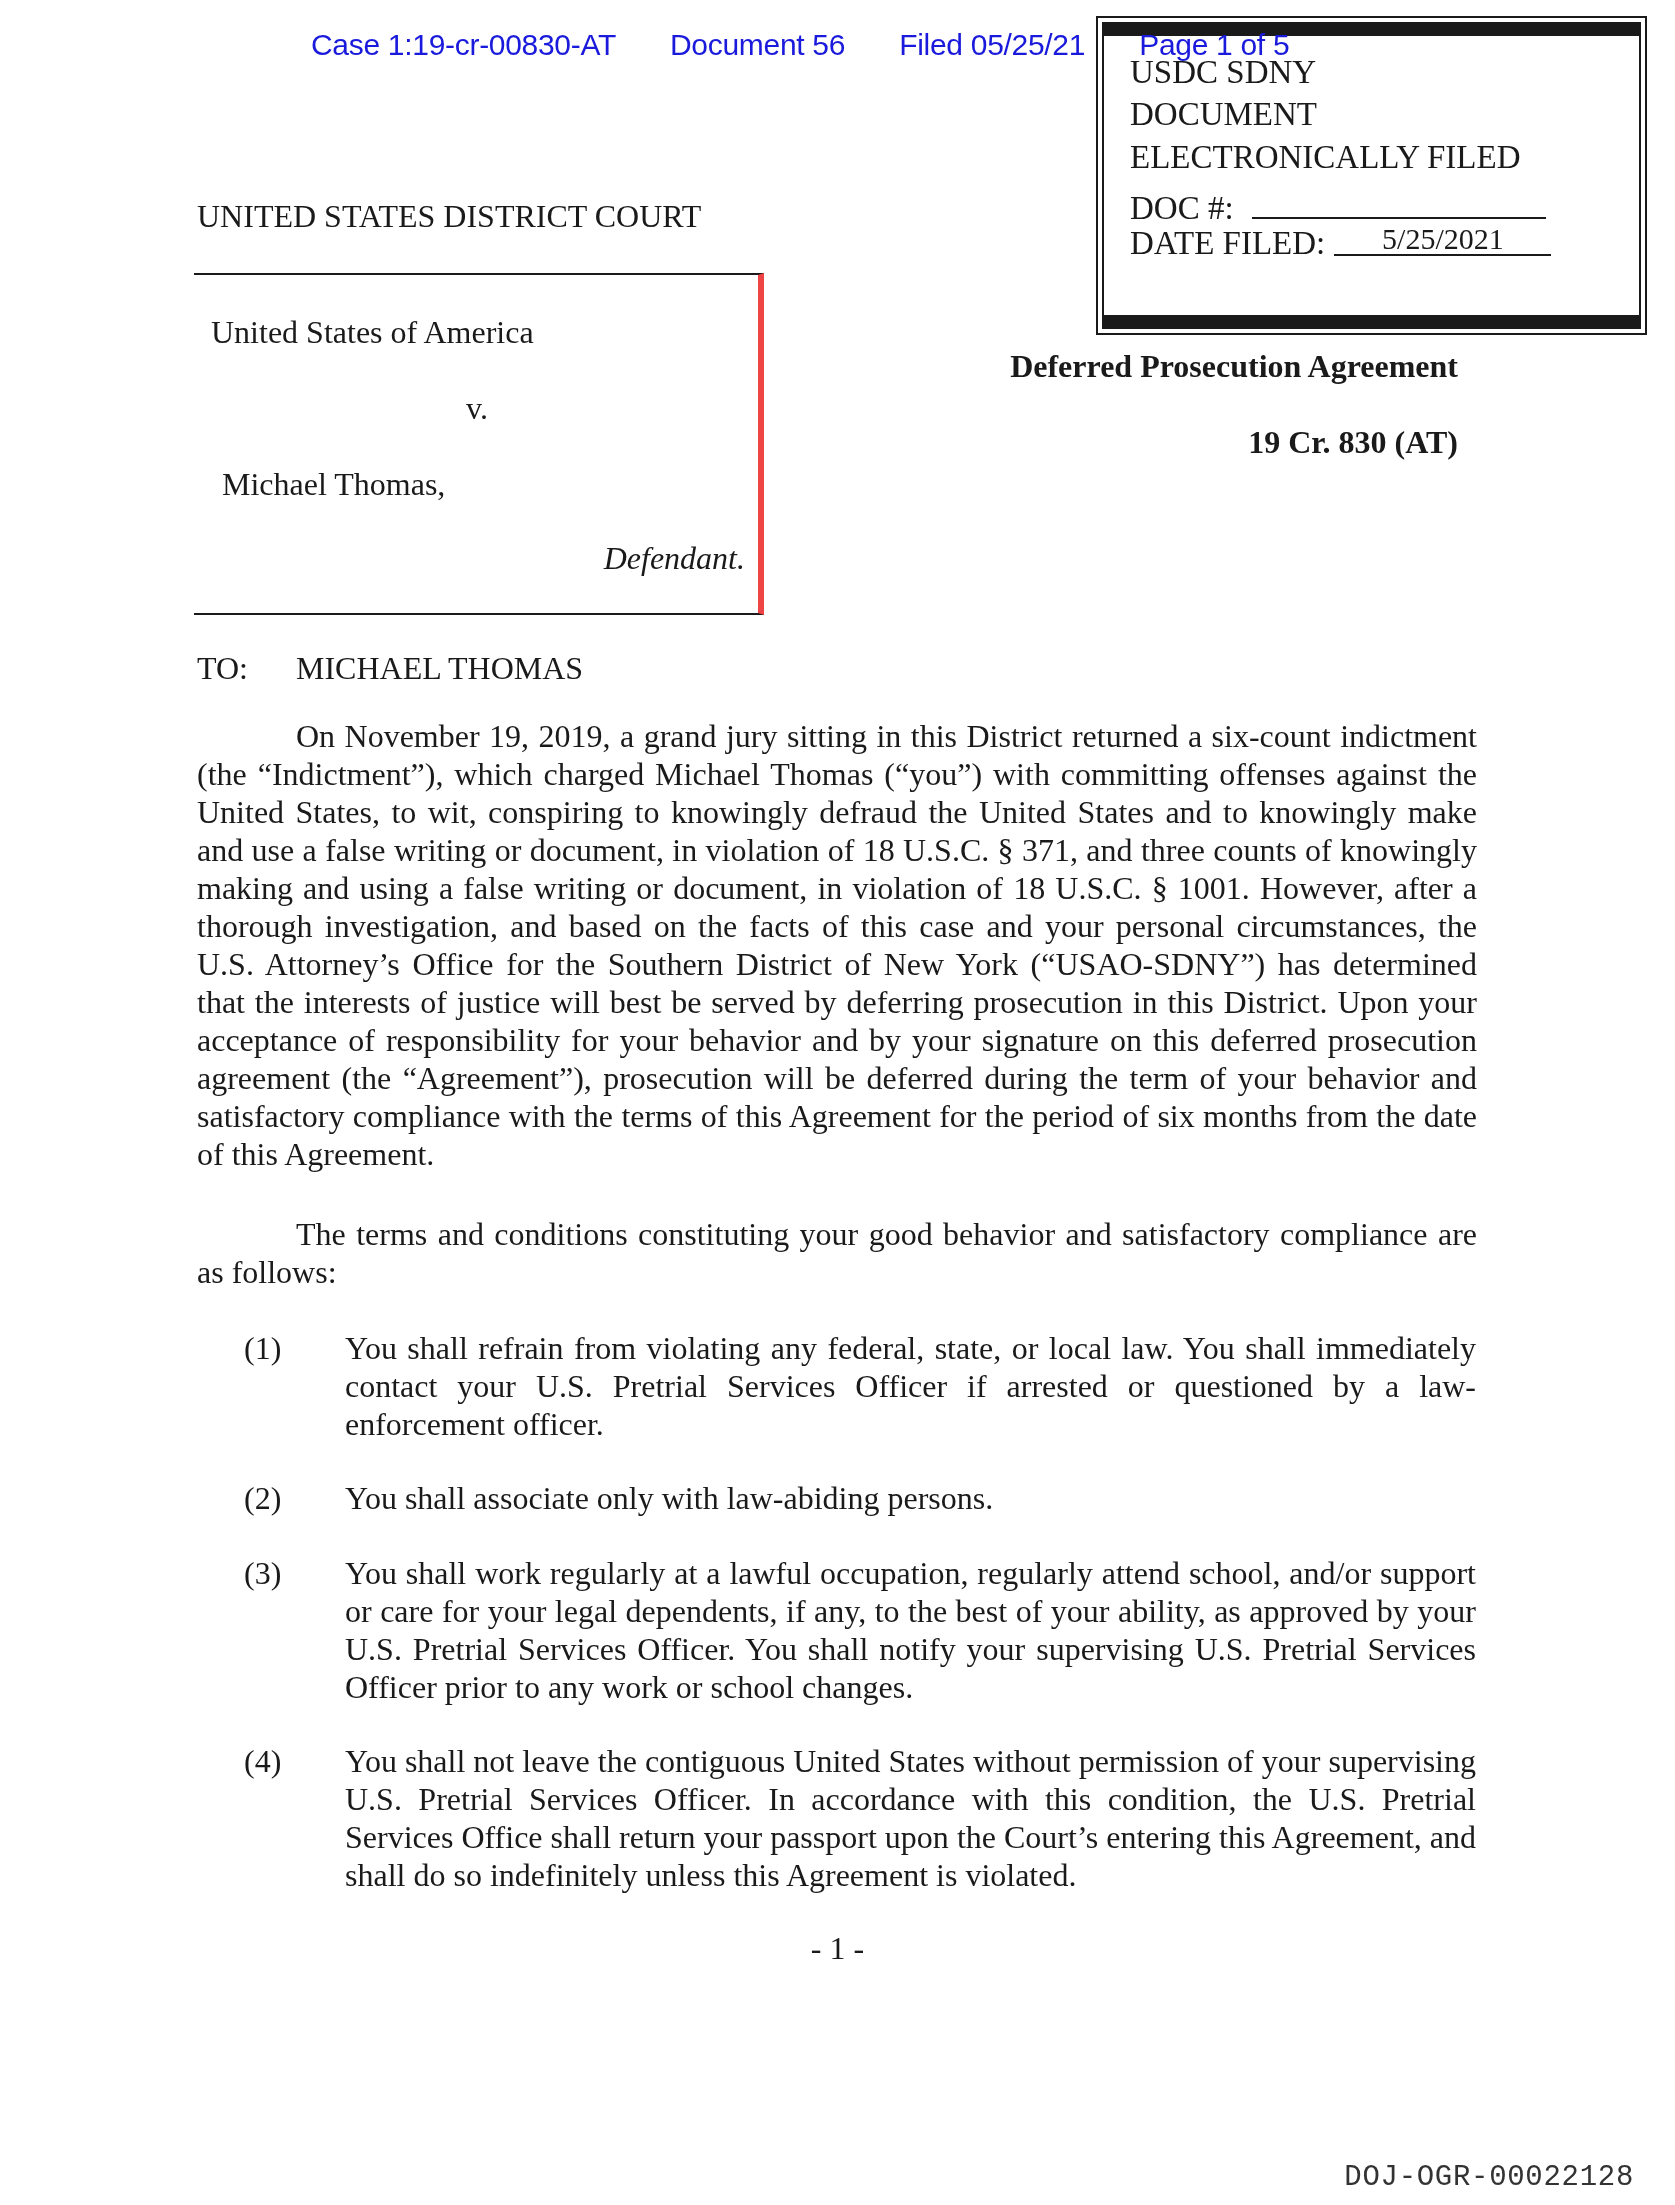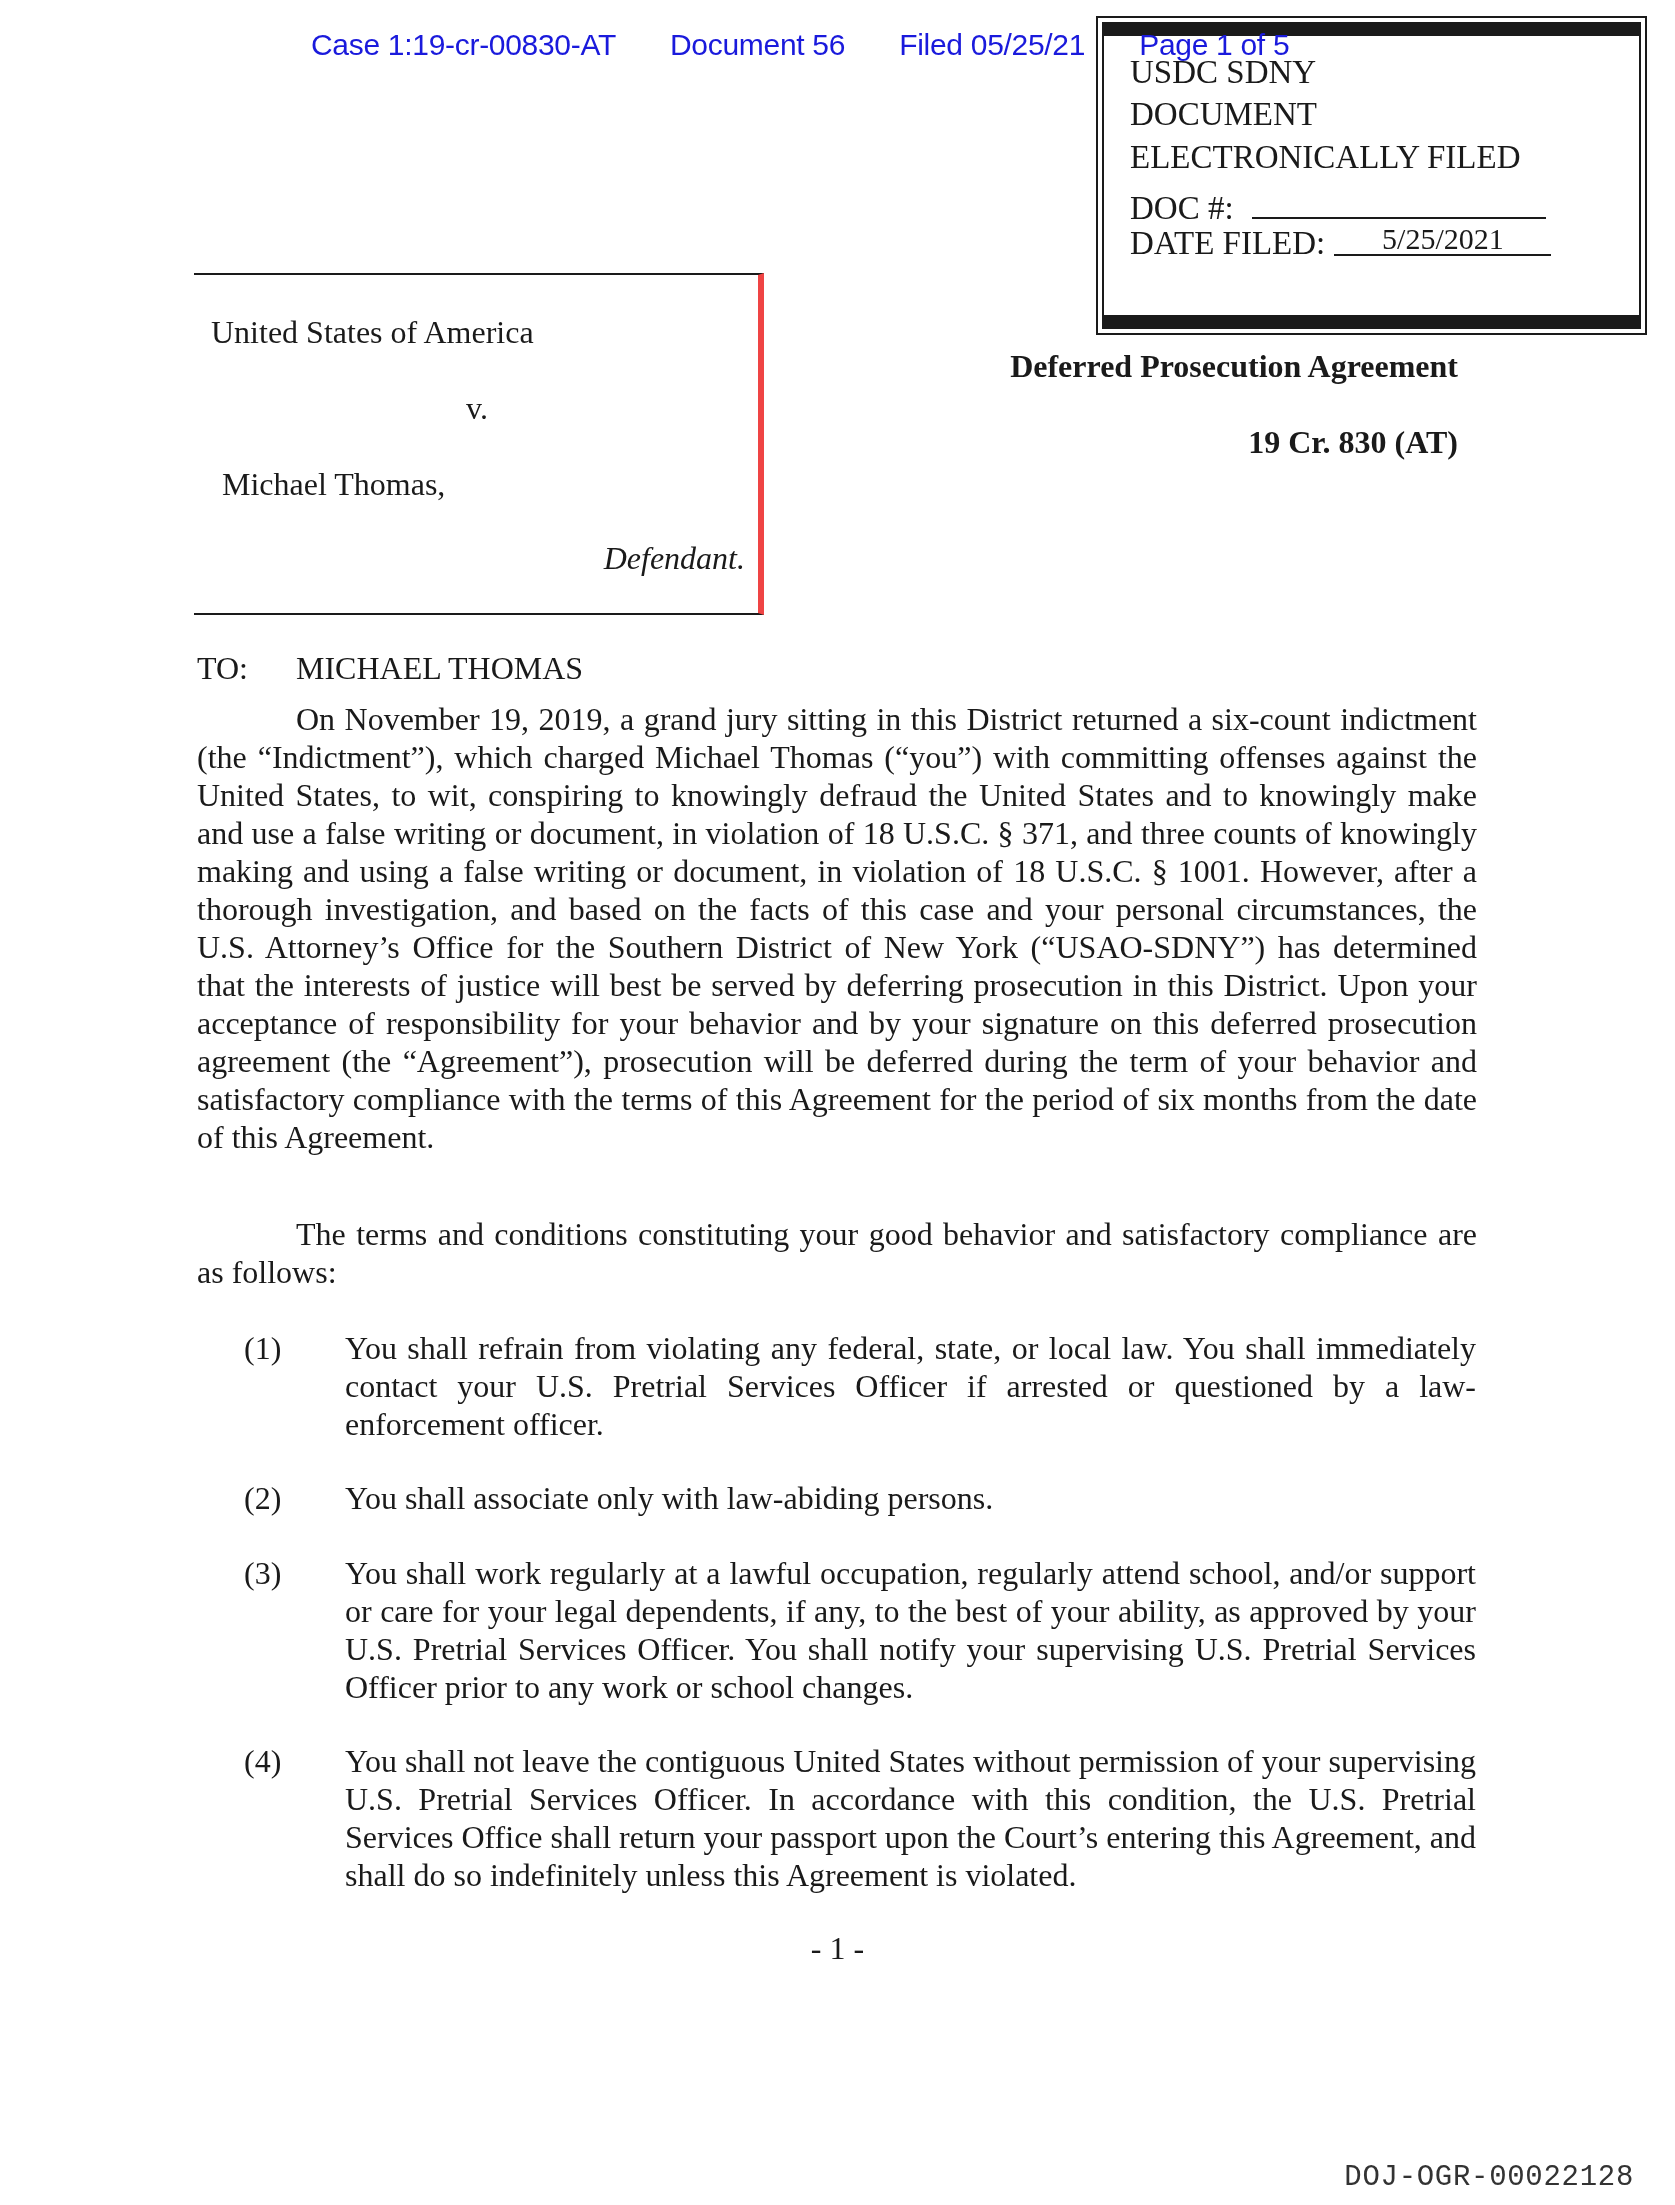--- a/index.html
+++ b/index.html
@@ -33,21 +33,21 @@
   .cap-defendant { position: absolute; top: 191px; left: 17px; font-size: 32px; margin-left: 11px; }
   .cap-role { position: absolute; top: 265px; right: 13px; font-size: 32px; font-style: italic; }
 
   .doc-title { top: 348px; right: 217px; font-size: 32px; font-weight: bold; white-space: nowrap; text-align: right; font-family: Liberation Serif, serif; }
   .case-no { top: 424px; right: 217px; font-size: 32px; font-weight: bold; white-space: nowrap; text-align: right; }
 
   .to-line { top: 650px; left: 197px; font-size: 32px; white-space: nowrap; }
   .to-line .to-label { display: inline-block; width: 99px; }
 
   .body { left: 197px; width: 1280px; font-size: 32px; line-height: 38px; text-align: justify; }
-  .para1 { top: 700px; text-indent: 99px; }
+  .para1 { top: 717px; text-indent: 99px; }
   .para2 { top: 1215px; text-indent: 99px; }
 
   .item { position: absolute; left: 244px; width: 1232px; font-size: 32px; line-height: 38px; }
   .item .num { position: absolute; left: 0; top: 0; }
   .item .txt { margin-left: 101px; text-align: justify; }
   .item1 { top: 1329px; }
   .item2 { top: 1479px; }
   .item3 { top: 1554px; }
   .item4 { top: 1742px; }
 
@@ -73,20 +73,21 @@
     <div class="stamp-line l4">
       <span>DOC #:</span><span class="stamp-field doc"></span>
     </div>
     <div class="stamp-line l5">
       <span>DATE FILED:</span><span class="stamp-field date">5/25/2021</span>
     </div>
   </div>
 </div>
 
 <div class="abs court">
+  <div>UNITED STATES DISTRICT COURT</div>
 </div>
 
 <div class="abs caption">
   <div class="cap-plaintiff">United States of America</div>
   <div class="cap-v">v.</div>
   <div class="cap-defendant">Michael Thomas,</div>
   <div class="cap-role">Defendant.</div>
 </div>
 
 <div class="abs doc-title">Deferred Prosecution Agreement</div>

